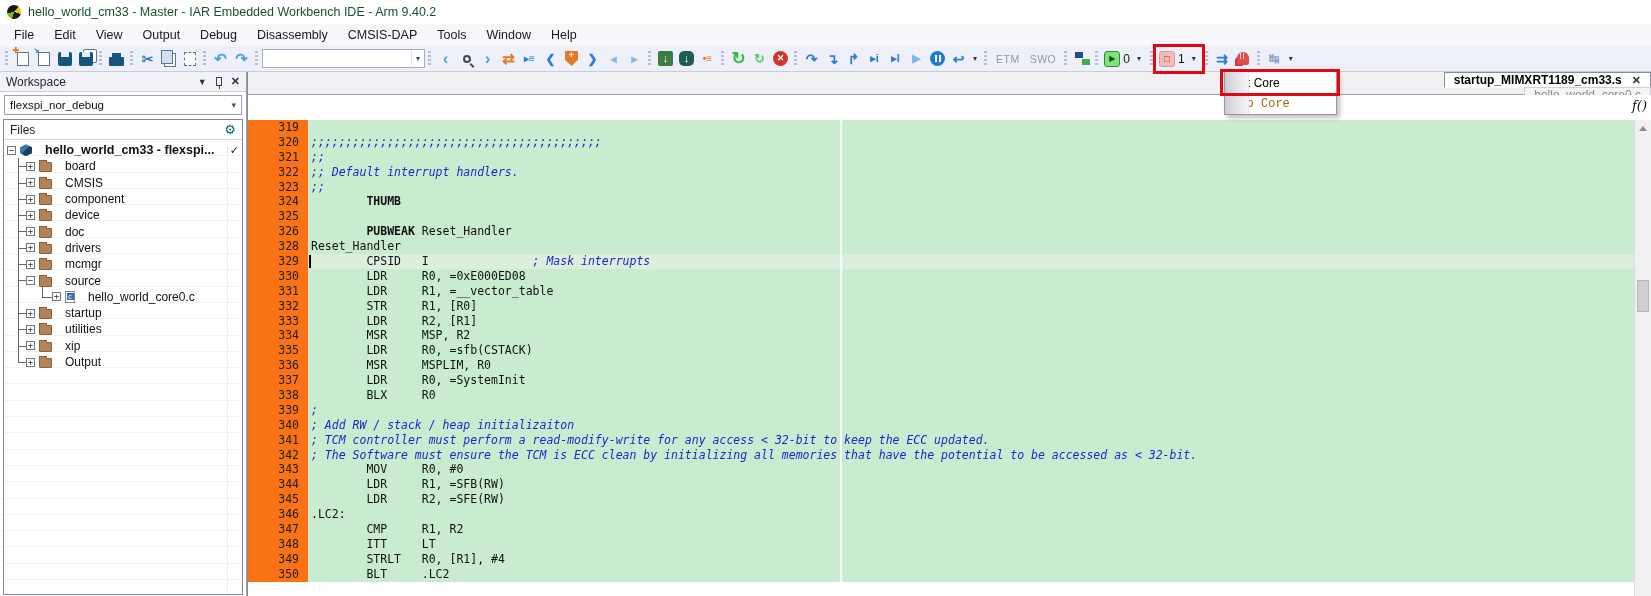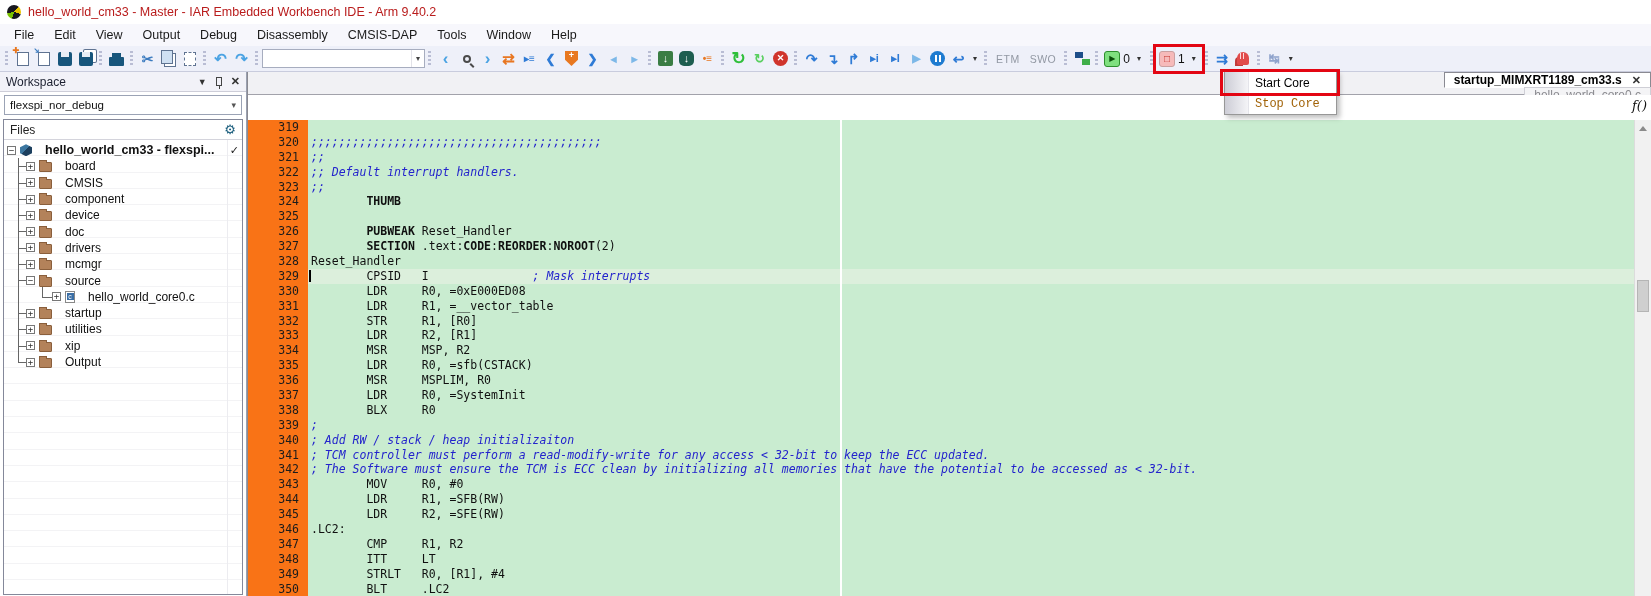--- a/index.html
+++ b/index.html
@@ -4,21 +4,21 @@
 <style>
   * { margin:0; padding:0; box-sizing:border-box; }
   html,body { width:1651px; height:596px; overflow:hidden; }
   body { font-family:"Liberation Sans", sans-serif; background:#fff; }
   .screen { position:relative; width:1651px; height:596px; background:#fff; overflow:hidden; }
 
   
   .titlebar { height:24px; display:flex; align-items:center; padding-left:7px; background:#fff; }
   .app-icon { width:14px; height:14px; border-radius:50%; margin-right:7px;
     background:conic-gradient(#16161e 0 12%, #e8c400 12% 30%, #16161e 30% 55%, #7ac200 55% 72%, #16161e 72% 100%); }
-  .title-text { font-size:12.5px; color:#b91c1c; }
+  .title-text { font-size:12.5px; color:#14532d; }
 
   
   .menubar { height:22px; display:flex; align-items:center; background:#f7f7fc; padding-left:4px; }
   .menu-item { font-size:12.5px; color:#1a1a1a; padding:3px 10px; cursor:default; }
 
   
   .toolbar { height:26px; display:flex; align-items:center; background:#eef0f9; border-bottom:1px solid #c9ccdd; padding-left:2px; }
   .tb-group { display:flex; align-items:center; height:24px; }
   .tb-group::before { content:""; width:3px; height:15px; margin:0 4px 0 3px;
     background:repeating-linear-gradient(180deg,#b9bdd4 0 2px, transparent 2px 4px); }
@@ -130,21 +130,21 @@
   .seg.k { font-weight:bold; }
   .ruler { position:absolute; left:592px; top:25px; bottom:0; width:2px; background:#fff; z-index:2; }
   .vscroll { position:absolute; right:0; top:25px; bottom:0; width:17px; background:#f1f1f1; border-left:1px solid #dcdcdc; }
   .vs-up { height:16px; display:flex; align-items:center; justify-content:center; }
   .vs-up::after { content:""; border-left:4px solid transparent; border-right:4px solid transparent; border-bottom:5px solid #8a8a8a; }
   .vs-thumb { position:absolute; left:2px; right:2px; top:160px; height:32px; background:#cfcfcf; border:1px solid #b5b5b5; }
 
   
   .core-menu { position:absolute; left:1224px; top:71px; width:113px; background:#f6f6f6; border:1px solid #979797;
     box-shadow:3px 3px 5px rgba(0,0,0,.25); z-index:50; }
-  .mi { height:21px; display:flex; align-items:center; font-size:12px; padding-left:30px; position:relative; background:#fff; }
+  .mi { height:21px; display:flex; align-items:center; font-size:12px; position:relative; background:#fff; }
   .mi::before { content:""; position:absolute; left:0; top:0; bottom:0; width:23px;
     background:linear-gradient(90deg,#cdcdd6,#f4f4f7); border-right:1px solid #e4e4ea; }
   .mi.enabled { color:#000; } .mi.disabled { color:#a16207;font-family:Liberation Mono, monospace; }
   .anno-menu { position:absolute; left:1220px; top:69px; width:120px; height:27px; border:3px solid #e30613; z-index:60; pointer-events:none; }
 </style>
 </head>
 <body>
 
 <div class="screen">
 
@@ -431,24 +431,20 @@
             </div>
             <div class="cl">
               <span class="ln">325</span>
               <span class="ct"></span>
             </div>
             <div class="cl">
               <span class="ln">326</span>
               <span class="ct"><span class="seg p">        </span><span class="seg k">PUBWEAK</span><span class="seg p"> Reset_Handler</span></span>
             </div>
             <div class="cl">
-              <span class="ln">327</span>
-              <span class="ct"><span class="seg p">        </span><span class="seg k">SECTION</span><span class="seg p"> .text:</span><span class="seg k">CODE</span><span class="seg p">:</span><span class="seg k">REORDER</span><span class="seg p">:</span><span class="seg k">NOROOT</span><span class="seg p">(2)</span></span>
-            </div>
-            <div class="cl">
               <span class="ln">328</span>
               <span class="ct"><span class="seg p">Reset_Handler</span></span>
             </div>
             <div class="cl cur">
               <span class="ln">329</span>
               <span class="ct"><span class="caret-bar"></span><span class="seg p">        CPSID   I               </span><span class="seg c">; Mask interrupts</span></span>
             </div>
             <div class="cl">
               <span class="ln">330</span>
               <span class="ct"><span class="seg p">        LDR     R0, =0xE000ED08</span></span>

